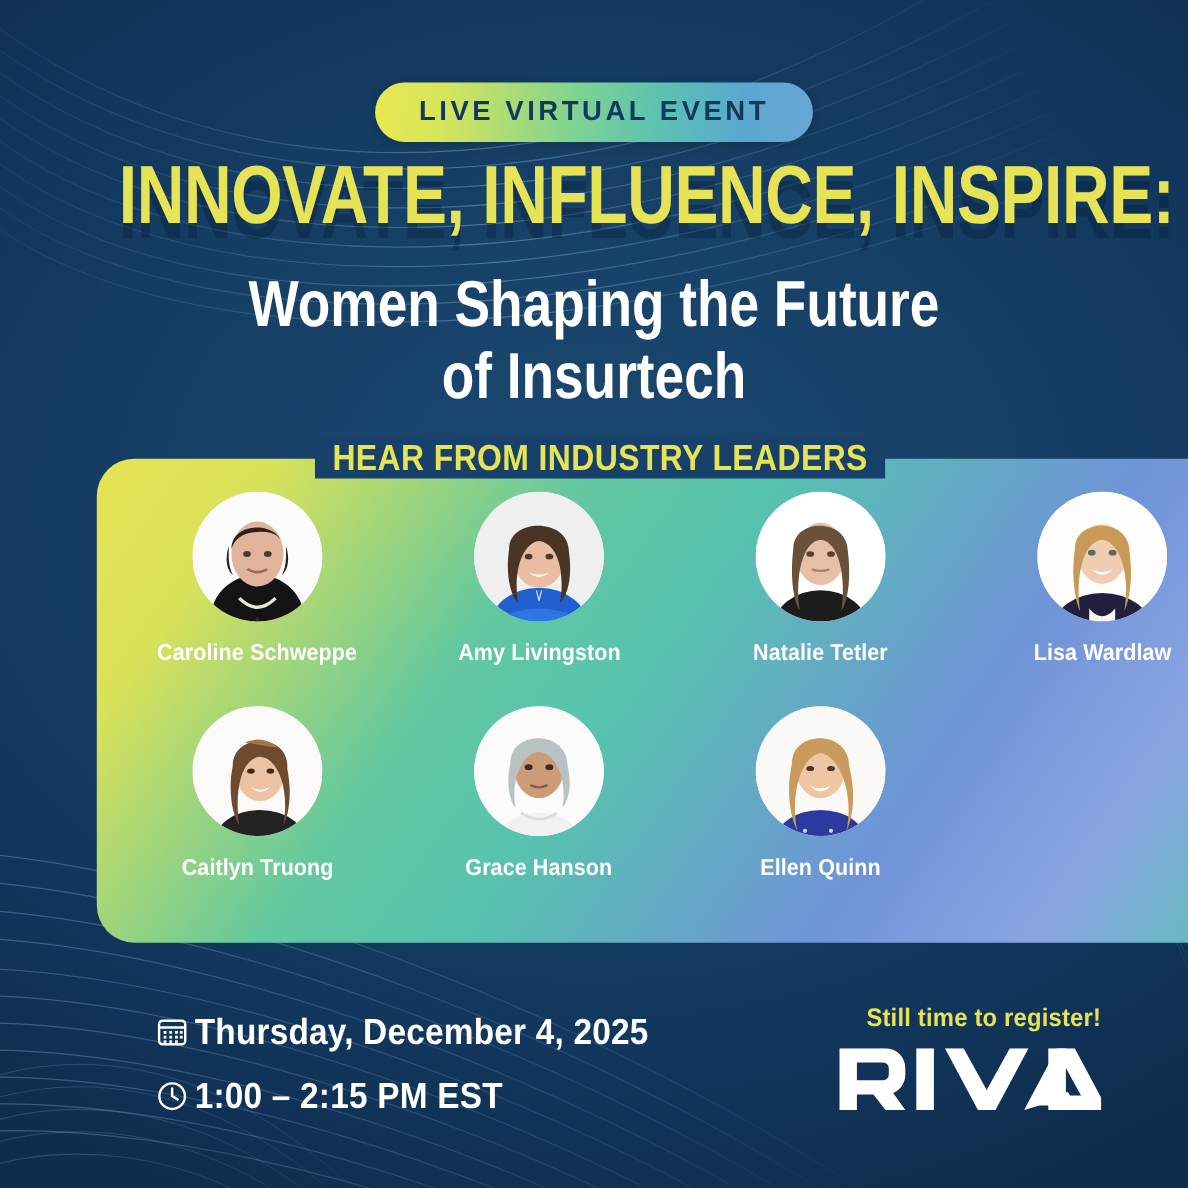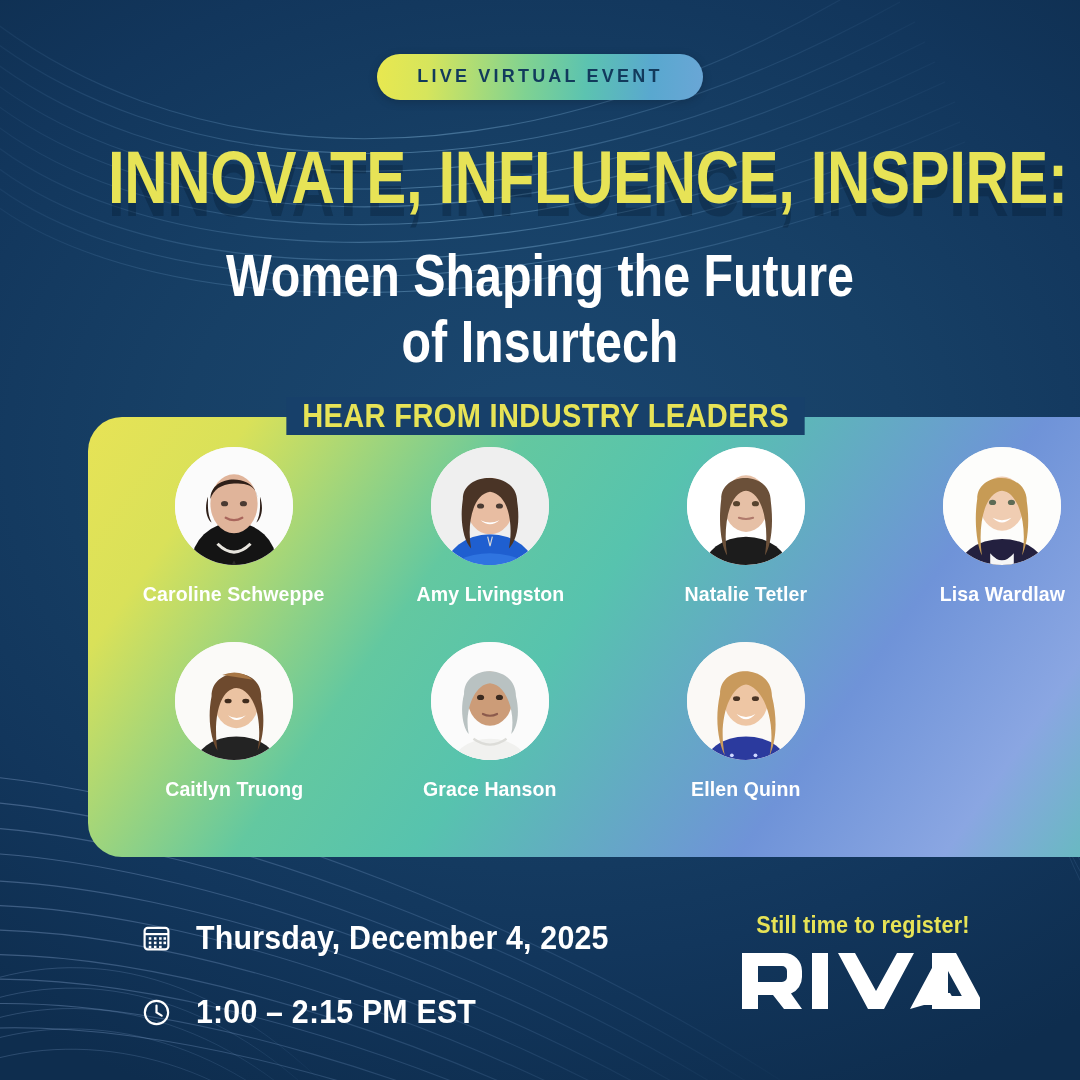--- a/index.html
+++ b/index.html
@@ -23,26 +23,27 @@
 
   
   .badge-wrap {
     position:absolute; top:54px; left:0; right:0;
     display:flex; justify-content:center;
   }
   .badge {
     padding:12px 40px 13px;
     border-radius:30px;
     background:linear-gradient(95deg,#e9e84f 0%,#d6e55c 16%,#7fd292 46%,#5cc3b0 64%,#59a8cf 84%,#6aa6d6 100%);
-    font-size:18px; font-weight:bold;
+    font-size:25px; font-weight:bold;
     letter-spacing:3.2px;
     color:#123a5c;
     font-stretch:condensed;
     white-space:nowrap;
     box-shadow:0 2px 10px rgba(0,0,0,.18);
+    margin-top:21px;
   }
 
   
   .headline-block { position:absolute; top:140px; left:0; right:0; text-align:center; }
 
   .headline {
     position:relative;
     font-size:75px;
     font-weight:bold;
     color:#e7e356;
@@ -127,30 +128,30 @@
     font-size:21px;
     font-weight:bold;
     color:#fff;
     letter-spacing:.1px;
     white-space:nowrap;
     transform:scaleX(.93);
   }
 
   
   .footer-left { position:absolute; left:140px; top:912px; }
-  .finfo { display:flex; align-items:center; gap:23px; height:52px; }
-  .finfo + .finfo { margin-top:22px; }
+  .finfo { display:flex; align-items:center; gap:4px; height:52px; }
+  .finfo + .finfo { margin-top:6px; }
   .ficon { width:33px; display:flex; justify-content:center; align-items:center; }
   .ftext {
     font-size:33px; font-weight:bold; color:#fff;
     letter-spacing:.2px; white-space:nowrap;
     transform:scaleX(.92); transform-origin:left center;
   }
 
-  .footer-right { position:absolute; right:100px; top:912px; }
+  .footer-right { position:absolute; right:79px; top:912px; text-align:right; }
   .reg-note {
     font-size:23px; font-weight:bold; color:#e7e356;
     letter-spacing:.2px; white-space:nowrap;
     transform:scaleX(.94); transform-origin:right center;
   }
   .logo { margin-top:14px; }
 </style>
 </head>
 <body>
 

